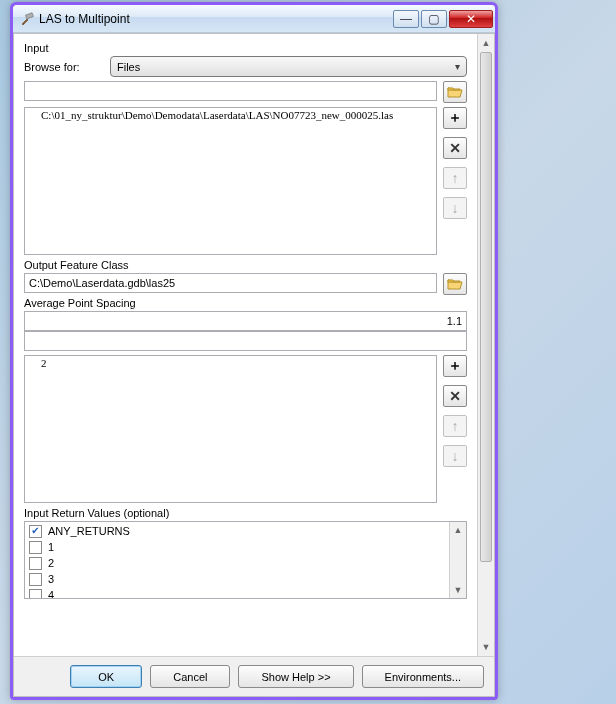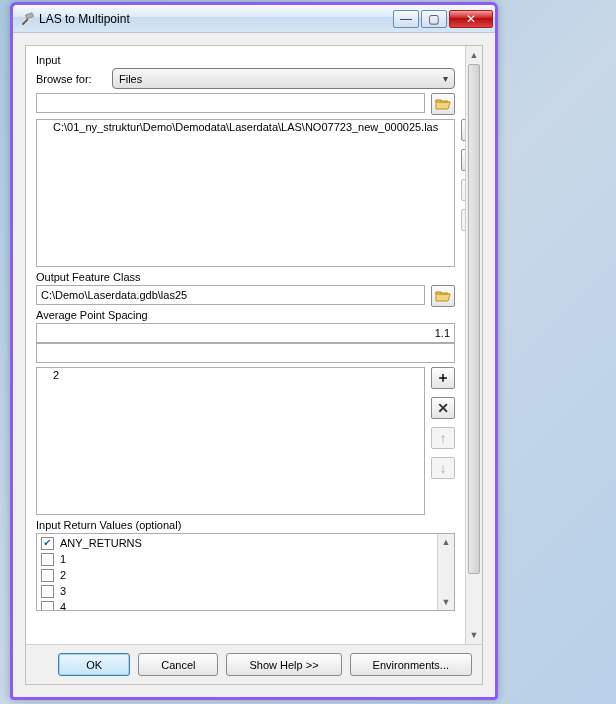--- a/index.html
+++ b/index.html
@@ -61,21 +61,21 @@
     border-color: #a02020;
     color: #fff;
   }
 
   
   .body-area {
     flex: 1;
     display: flex;
     flex-direction: column;
     background: #fff;
-    margin: 12px;
+    margin: 0;
     border: 1px solid #c0c0c0;
   }
   .scroll-area {
     flex: 1;
     display: flex;
     overflow: hidden;
   }
   .content {
     flex: 1;
     padding: 6px 10px 6px 10px;
@@ -99,21 +99,21 @@
     position: absolute;
     left: 1px; right: 1px; height: 16px;
     font-size: 9px; text-align: center; line-height: 16px;
     color: #666;
   }
   .scroll-arrow.up { top: 1px; }
   .scroll-arrow.down { bottom: 1px; }
 
   
   .label { margin: 2px 0 2px 0; color: #000; }
-  .row { display: flex; align-items: center; gap: 10px; }
+  .row { display: flex; align-items: center; gap: 20px; }
   .text-input {
     width: 100%;
     height: 20px;
     border: 1px solid #abadb3;
     background: #fff;
     padding: 8px 4px;
     font: inherit;
   }
   .text-input.right { text-align: right; }
   .dropdown {
@@ -131,21 +131,21 @@
     content: "▾";
     position: absolute;
     right: 6px;
     color: #444;
     font-size: 10px;
   }
   .list-box {
     border: 1px solid #abadb3;
     background: #fff;
     overflow: auto;
-    font-family: Liberation Sans, sans-serif;
+    font-family: Liberation Serif, serif;
   }
   .list-item { padding: 1px 16px; white-space: nowrap; }
 
   
   .field-with-btn { display: flex; gap: 6px; align-items: flex-start; }
   .field-with-btn .left { flex: 1; }
   .iconbtn {
     width: 24px; height: 22px;
     border: 1px solid #8a8a8a;
     background: linear-gradient(#fdfdfd, #e5e5e5);

